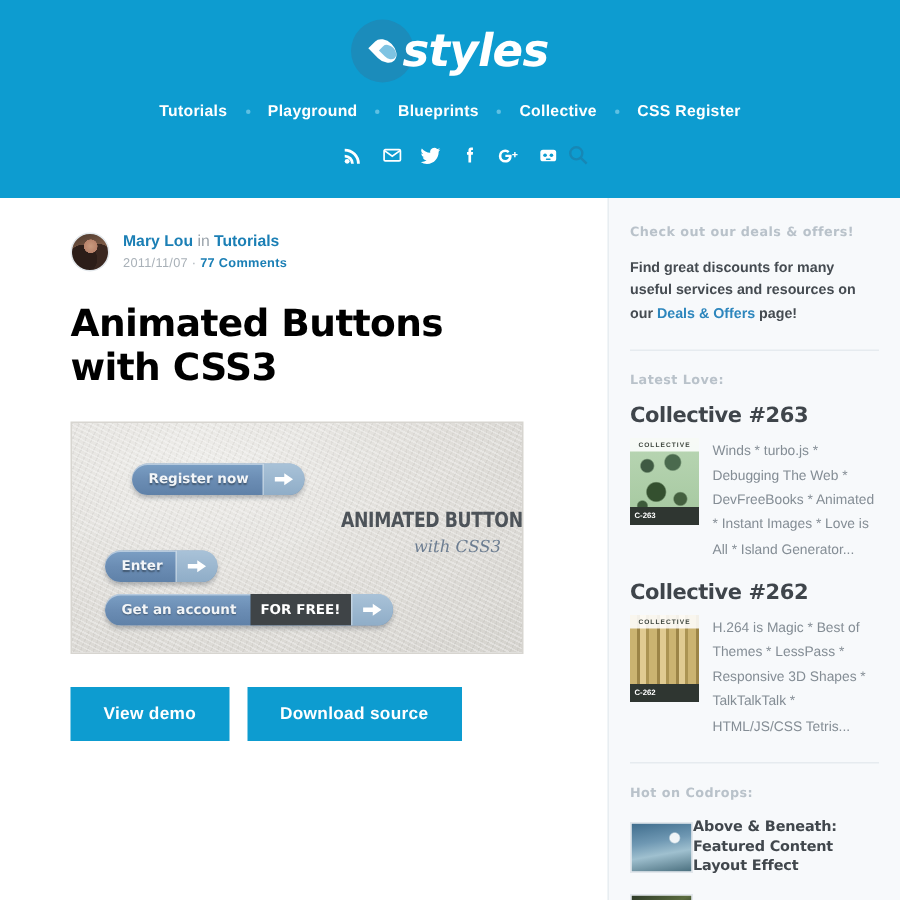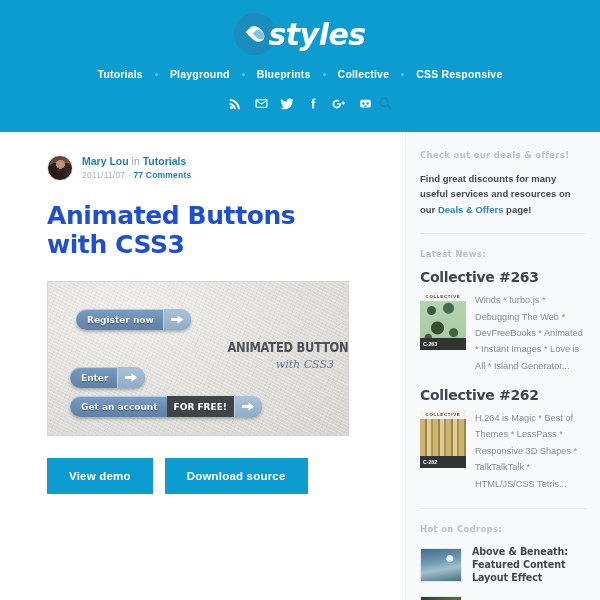--- a/index.html
+++ b/index.html
@@ -143,21 +143,21 @@
   .meta-top { font-size: 10.5px; font-weight: bold; color: #8a939b; }
   .meta-top a { color: #1b7fb5; text-decoration: none; cursor: pointer; }
   .meta-top .inword { color: #9aa3ab; font-weight: normal; }
   .meta-bot { font-size: 8.5px; color: #a9b1b8; margin-top: 2px; letter-spacing:0.2px;text-align:right;}
   .meta-bot a { color: #1b7fb5; text-decoration: none; font-weight: bold; cursor: pointer; }
 
   .post-title {
     font-family: "DejaVu Sans", sans-serif;
     font-size: 25px;
     line-height: 1.17;
-    color: #1d4ed8;
+    color: #000000;
     font-weight: bold;
     margin-top: 19px;
     letter-spacing: -0.4px;
     max-width: 300px;
   }
 
   .intro {
     margin-top: 22px;
     font-size: 11.5px;
     line-height: 1.85;
@@ -217,21 +217,21 @@
   .fbtn .freebox {
     display: flex; align-items: center;
     padding: 0 7px;
     background: #3f4447;
     color: #ffffff;
     font-family: "DejaVu Sans", sans-serif;
     font-size: 9px;
     font-weight: bold;
     white-space: nowrap;
   }
-  .fb1 { left: 28px; top: 27px; justify-content: center; }
+  .fb1 { left: 40px; top: 27px; justify-content: center; }
   .fb2 { left: 22px; top: 56px; }
   .fb3 { left: 22px; top: 85px; }
   .fb4 { left: 22px; top: 114px; }
 
   .f-title {
     position: absolute;
     right: 14px; top: 57px;
     text-align: right;
     width: 130px;
   }
@@ -336,21 +336,21 @@
       repeating-linear-gradient(90deg, #cbb371 0 5px, #9c8447 5px 7px, #e0cb92 7px 11px, #ab9453 11px 13px),
       linear-gradient(180deg, #e8dcb6 0%, #c6b07a 100%);
   }
   .coll-text {
     font-size: 9.2px;
     line-height: 1.78;
     color: #848d95;
   }
 
   .hot-head { margin-top: 4px; }
-  .hot-row { display: flex; gap: 10px; align-items: center; margin-top: 11px; cursor: pointer; }
+  .hot-row { display: flex; align-items: center; margin-top: 11px; cursor: pointer; }
   .hot-thumb {
     width: 42px; height: 34px;
     flex: 0 0 auto;
     border: 1px solid #e2e7ec;
   }
   .ht1 {
     background:
       radial-gradient(circle at 72% 30%, rgba(255,255,255,.9) 0 3px, transparent 4px),
       linear-gradient(170deg, #3f6d8d 0%, #6f98b3 38%, #9fc0cf 62%, #4a6f7e 100%);
   }
@@ -382,21 +382,21 @@
 
   <nav class="main-nav">
     <a class="nav-link">Tutorials</a>
     <span class="nav-dot"></span>
     <a class="nav-link">Playground</a>
     <span class="nav-dot"></span>
     <a class="nav-link">Blueprints</a>
     <span class="nav-dot"></span>
     <a class="nav-link">Collective</a>
     <span class="nav-dot"></span>
-    <a class="nav-link">CSS Responsive</a>
+    <a class="nav-link">CSS Register</a>
   </nav>
 
   <div class="social-row">
     <span class="social-ic">
       <svg width="13" height="13" viewBox="0 0 16 16" fill="currentColor">
         <circle cx="3" cy="13" r="2"></circle>
         <path d="M1 7.5a7.5 7.5 0 0 1 7.5 7.5h-2.3A5.2 5.2 0 0 0 1 9.8z"></path>
         <path d="M1 2.6A12.4 12.4 0 0 1 13.4 15h-2.3A10.1 10.1 0 0 0 1 4.9z"></path>
       </svg>
     </span>
@@ -505,21 +505,21 @@
   <aside class="sidebar">
 
     <div class="sb-head">Check out our deals &amp; offers!</div>
     <div class="sb-deal">
       <span>Find great discounts for many useful services and resources on our </span><a>Deals &amp; Offers</a><span> page!</span>
     </div>
 
     <div class="sb-div"></div>
 
     <div class="sb-sect">
-      <div class="sb-head">Latest News:</div>
+      <div class="sb-head">Latest Love:</div>
 
       <div style="margin-top:10px">
         <div class="coll-title">Collective #263</div>
         <div class="coll-row">
           <div class="coll-thumb thumb-green">
             <span class="cap">COLLECTIVE</span>
             <span class="foot">C-263</span>
           </div>
           <div class="coll-text">Winds * turbo.js * Debugging The Web * DevFreeBooks * Animated * Instant Images * Love is All * Island Generator...</div>
         </div>

